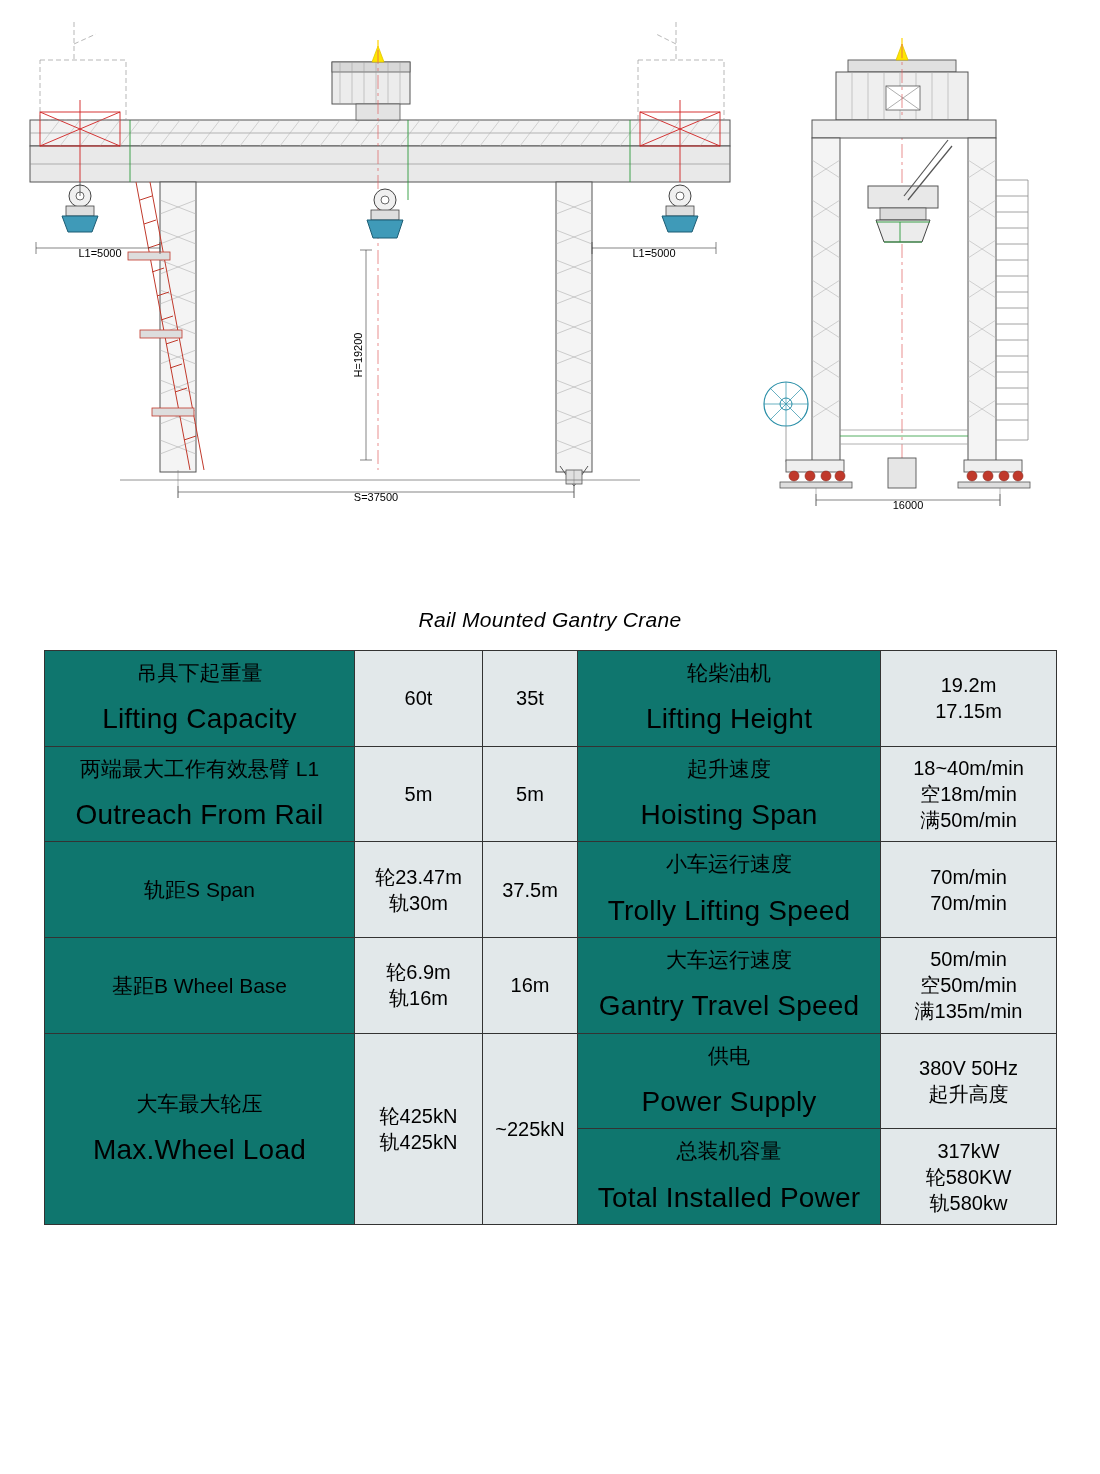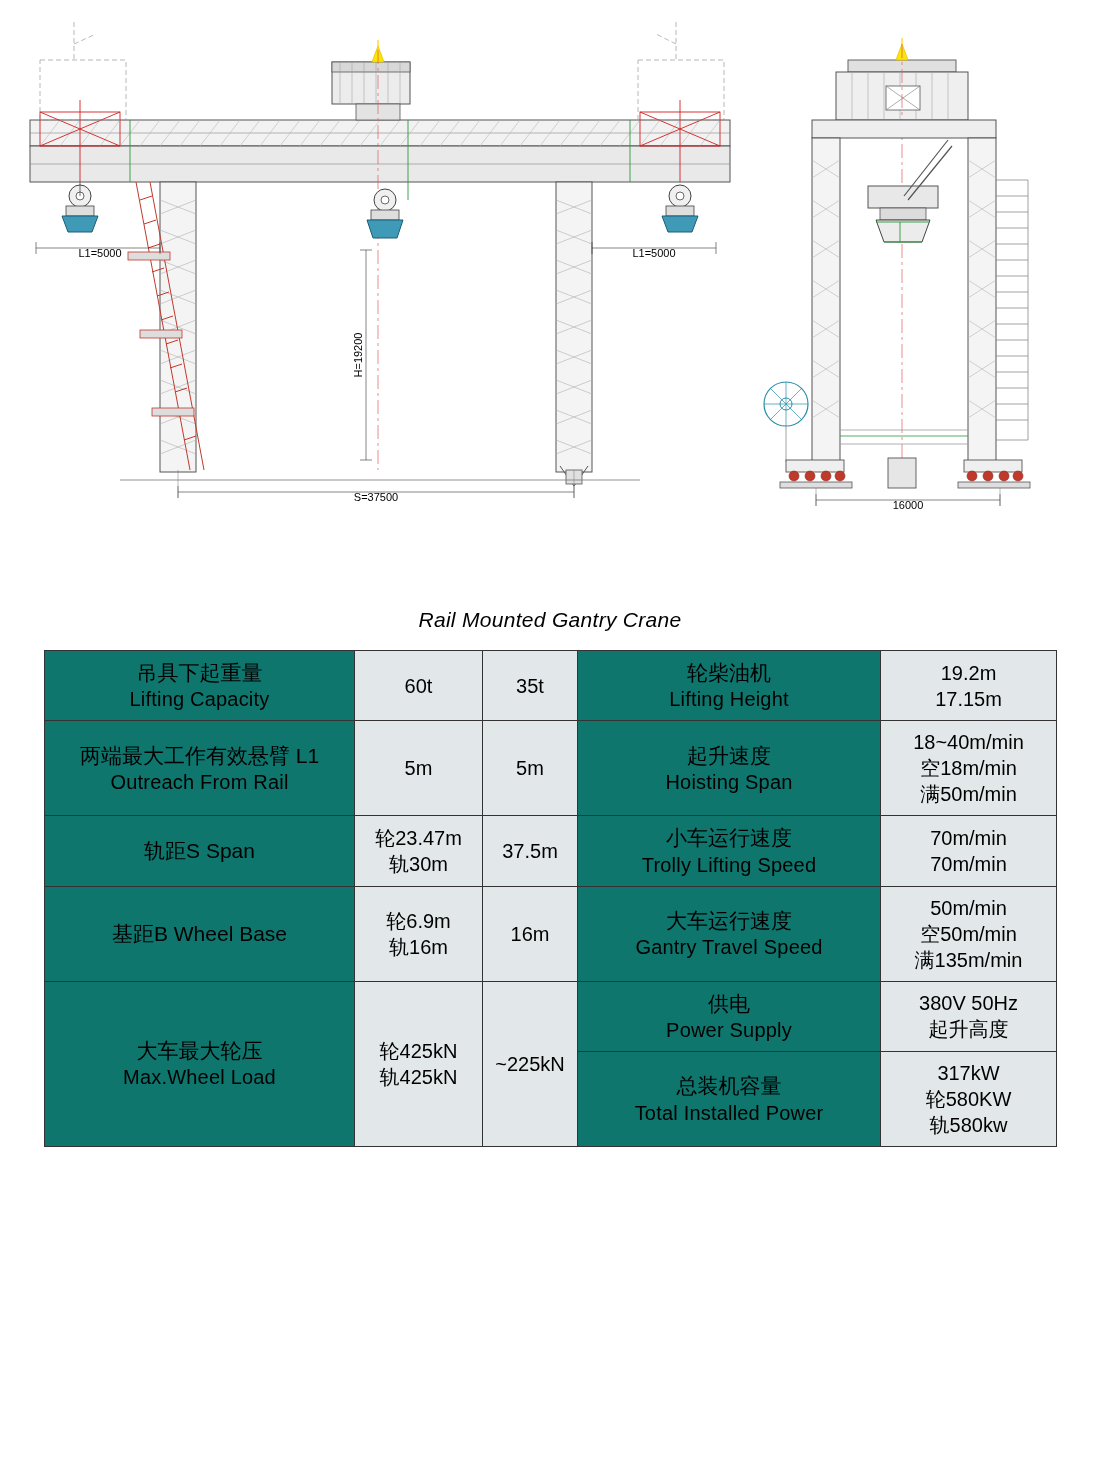--- a/index.html
+++ b/index.html
@@ -61,21 +61,21 @@
   }
   .c-label {
     background: #0f766e;
     font-size: 21px;
   }
   .c-val {
     background: #e2e8ea;
     font-size: 20px;
   }
   .cn { display: block; font-size: 21px; }
-  .en { display: block; font-size: 20px; letter-spacing: .2px; }
+  .en { display: block; font-size: 28px; letter-spacing: .2px; margin-top: 15px; }
   .line { display: block; }
 
   col.col1 { width: 310px; }
   col.col2 { width: 128px; }
   col.col3 { width: 95px; }
   col.col4 { width: 303px; }
   col.col5 { width: 176px; }
 
   
   .dim { font-family: "Liberation Sans", sans-serif; font-size: 11px; fill: #000; }

